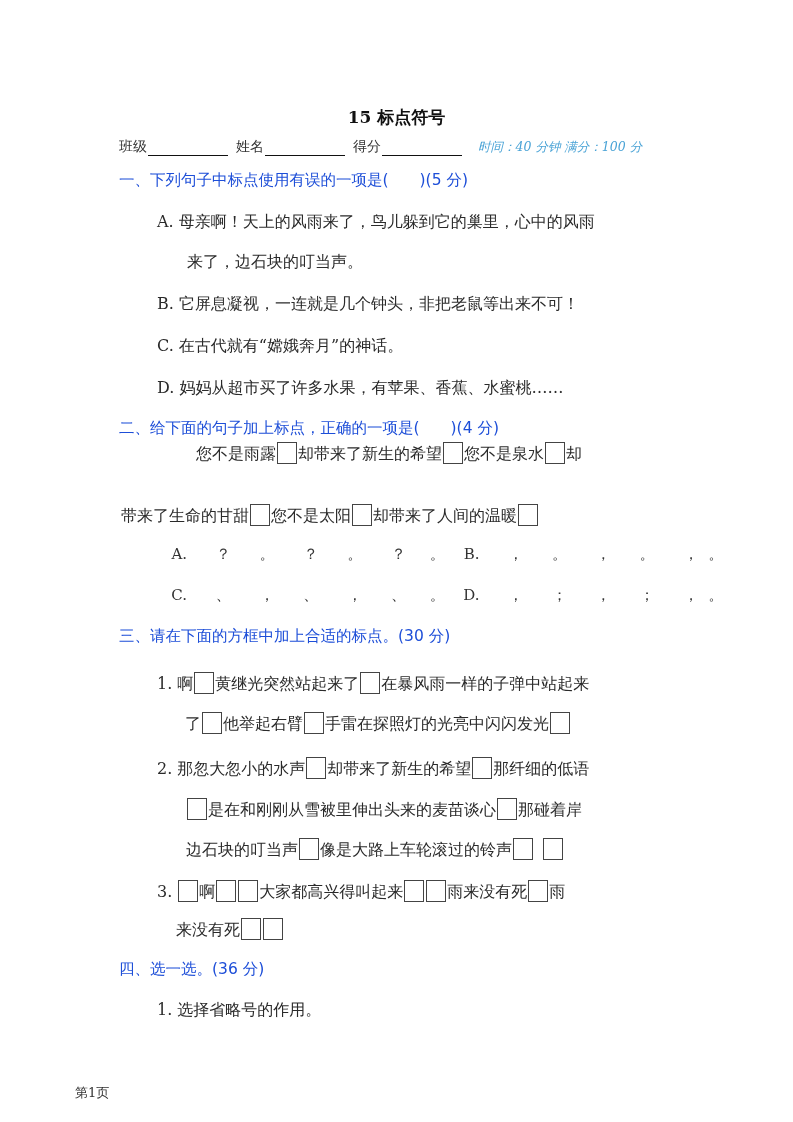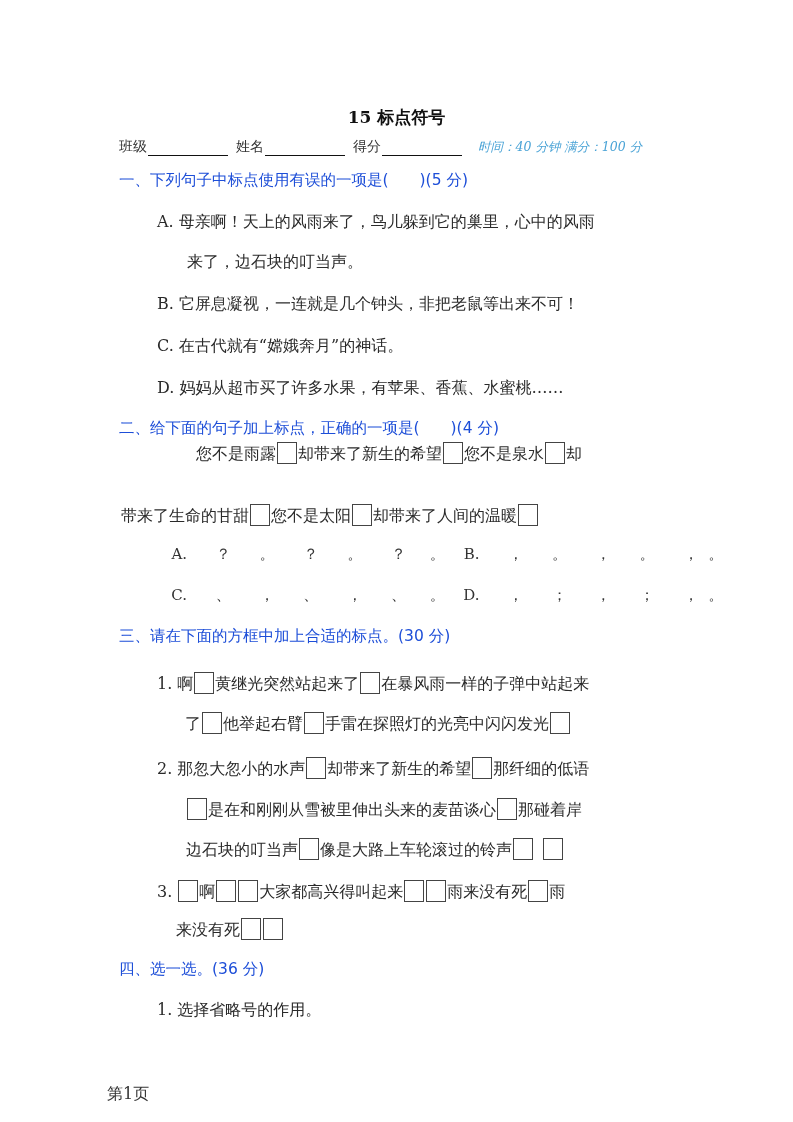--- a/index.html
+++ b/index.html
@@ -10,21 +10,21 @@
            font-family: "DejaVu Serif", serif; color: #111; }
   .infobar { left: 119px; top: 138px; font-size: 14px; color: #333; display: flex; align-items: flex-end; }
   .infobar .lbl { margin-right: 1px; }
   .infobar .blank { display: inline-block; border-bottom: 1.5px solid #111; height: 14px; margin-right: 8px; }
   .meta { color: #4aa3d6; font-size: 12.5px; margin-left: 8px; font-style: italic; }
   .sec { font-family: "DejaVu Sans", "Liberation Sans", sans-serif; font-size: 15.5px; color: #1d4ed8; left: 119px; }
   .line { font-size: 16px; color: #2a2a2a; left: 157px; }
   .box { display: inline-block; width: 20px; height: 22px; border: 1.3px solid #444; vertical-align: -5px; margin: 0 1px; box-sizing: border-box; background: #fff; }
   .opts { font-size: 15px; color: #333; left: 157px; font-family: "DejaVu Serif", serif; }
   .opts span { display: inline-block; }
-  .footer { left: 75px; top: 1084px; font-size: 16px; color: #333; margin-left: 32px; }
+  .footer { left: 75px; top: 1084px; font-size: 13px; color: #333; }
 </style>
 </head>
 <body>
 
 <div class="abs title">15  标点符号</div>
 
 <div class="abs infobar">
   <span class="lbl">班级</span>
   <span class="blank" style="width:80px"></span>
   <span class="lbl">姓名</span>

